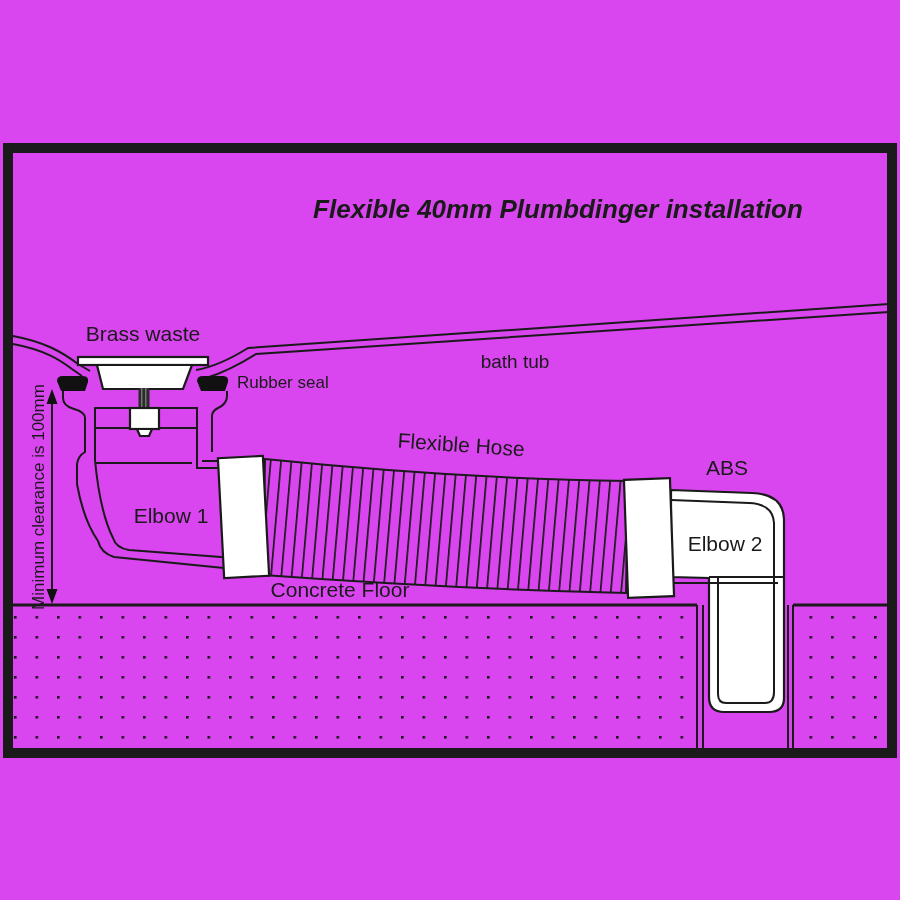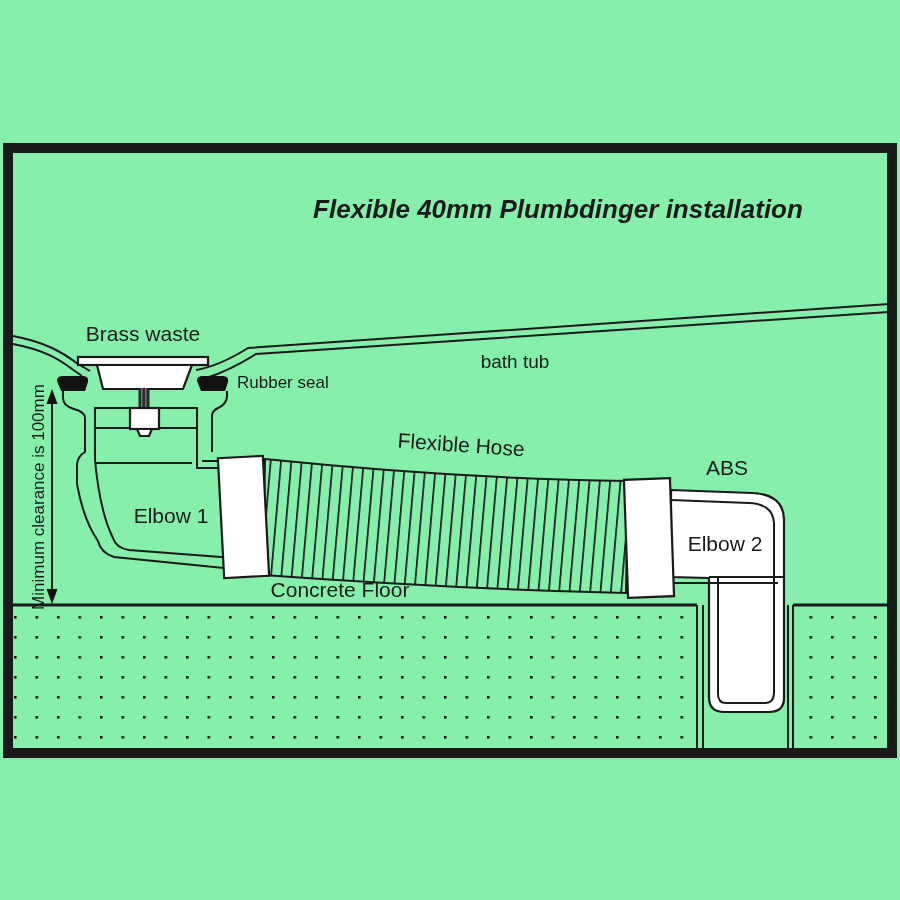--- a/index.html
+++ b/index.html
@@ -1,16 +1,16 @@
 <!DOCTYPE html>
 <html><head>
 <meta charset="utf-8">
 <style>
   html,body{margin:0;padding:0;background:#ffffff;}
-  .stage{position:relative;width:900px;height:900px;background:#86efac;overflow:hidden;
+  .stage{position:relative;width:900px;height:900px;background:#d946ef;overflow:hidden;
          font-family:"Liberation Sans", sans-serif;}
   svg{position:absolute;left:0;top:0;}
   .ln{fill:none;stroke:#1a1a1a;stroke-width:2;}
   .ln3{fill:none;stroke:#1a1a1a;stroke-width:3;}
   .wfill{fill:#ffffff;stroke:#1a1a1a;stroke-width:2.2;}
   .blk{fill:#111111;stroke:none;}
   .lbl{fill:#1a1a1a;font-family:"Liberation Sans", sans-serif;}
 </style>
 </head>
 <body>

